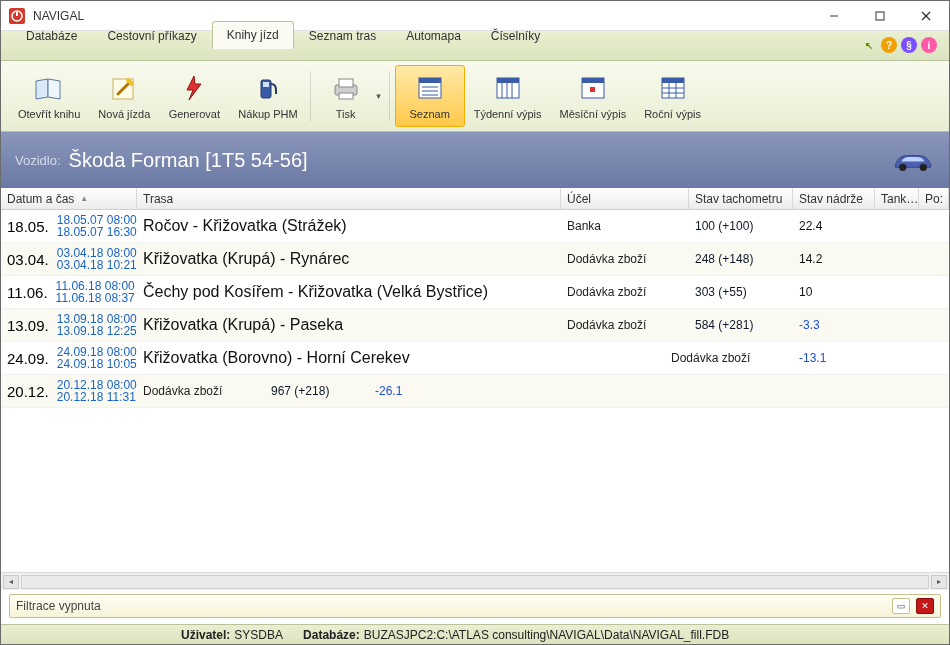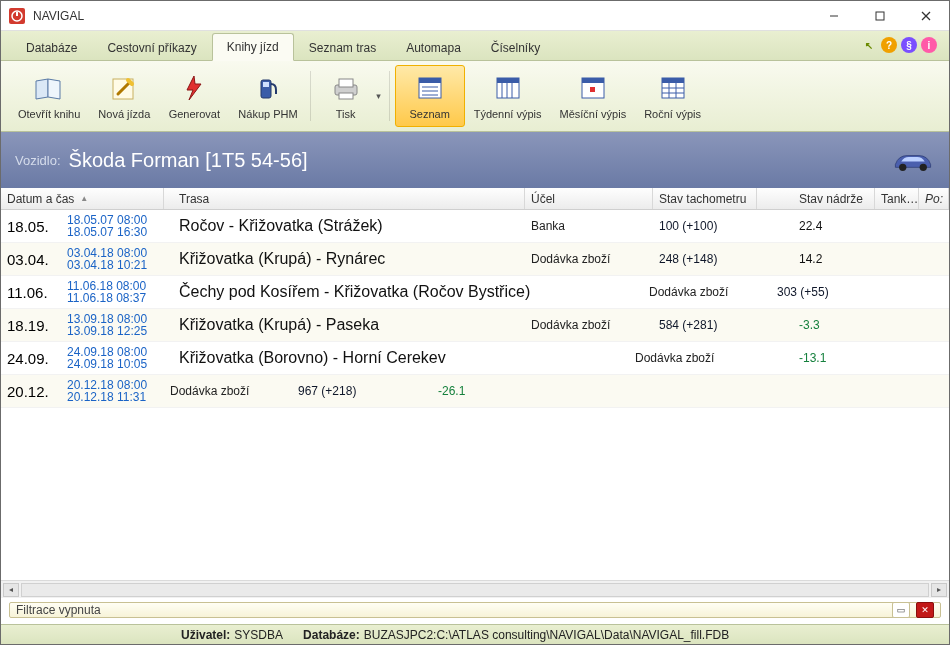--- a/index.html
+++ b/index.html
@@ -6,21 +6,21 @@
   html,body{width:950px;height:645px;background:#fff;}
   .window{width:950px;height:645px;border:1px solid #6b6b6b;display:flex;flex-direction:column;background:#fff;}
   
   .titlebar{height:30px;background:#fff;display:flex;align-items:center;padding:0 0 0 8px;border-bottom:1px solid #e0e0e0;}
   .titlebar .app-icon{width:16px;height:16px;background:#d23a2e;border-radius:2px;margin-right:8px;display:flex;align-items:center;justify-content:center;}
   .titlebar .app-icon svg{width:12px;height:12px;}
   .titlebar .title{flex:1;color:#333;}
   .winbtns{display:flex;height:100%;}
   .winbtn{width:46px;height:100%;display:flex;align-items:center;justify-content:center;color:#333;cursor:default;}
   
-  .menustrip{height:30px;background:linear-gradient(#e9efd1,#dbe4bf);display:flex;align-items:flex-end;padding:0 10px;border-bottom:1px solid #b9c29b;position:relative;}
+  .menustrip{height:30px;background:linear-gradient(#e9efd1,#dbe4bf);display:flex;align-items:flex-end;padding:12px 10px;border-bottom:1px solid #b9c29b;position:relative;}
   .menu-item{padding:6px 14px 6px;color:#333;cursor:default;border:1px solid transparent;border-bottom:none;position:relative;top:1px;}
   .menu-item.active{background:#fbfbf3;border:1px solid #b9c29b;border-bottom:1px solid #fbfbf3;border-radius:3px 3px 0 0;}
   .help-icons{position:absolute;right:12px;top:6px;display:flex;gap:4px;}
   .help-icons .hico{width:16px;height:16px;border-radius:50%;display:flex;align-items:center;justify-content:center;font-size:10px;font-weight:bold;cursor:default;}
   
   .toolbar{background:linear-gradient(#f9faef,#e8eed2);display:flex;align-items:stretch;padding:4px 8px;border-bottom:1px solid #b9c29b;}
   .tgroup{display:flex;align-items:center;border-right:1px solid rgba(0,0,0,0);padding-right:4px;margin-right:4px;position:relative;}
   .tgroup::after{content:"";position:absolute;right:0;top:10%;height:80%;width:1px;background:rgba(0,0,0,0.12);}
   .tgroup.last::after{display:none;}
   .tbtn{display:flex;flex-direction:column;align-items:center;justify-content:center;min-width:70px;padding:6px 8px;border:1px solid transparent;border-radius:3px;cursor:default;gap:4px;}
@@ -31,46 +31,46 @@
   .tbtn.dd .ddarr{position:absolute;right:4px;top:50%;transform:translateY(-50%);font-size:9px;color:#555;}
   
   .banner{height:56px;background:linear-gradient(#8a96ba,#6a7aa5);color:#fff;display:flex;align-items:center;padding:0 14px;}
   .banner .lbl{color:#d5dceb;font-size:13px;margin-right:8px;}
   .banner .val{font-size:20px;}
   .banner .car{margin-left:auto;width:44px;height:28px;}
   
   .thead{display:flex;align-items:center;height:22px;background:linear-gradient(#fefefe,#ececec);border-bottom:1px solid #cfcfcf;font-size:11px;color:#333;}
   .thead .th{padding:0 6px;border-right:1px solid #d8d8d8;height:100%;display:flex;align-items:center;white-space:nowrap;overflow:hidden;}
   .thead .th.sort::after{content:"▲";font-size:8px;color:#888;margin-left:6px;}
-  .col-date{width:163px;}
-  .col-trasa{flex:1;min-width:0;margin-left:9px;}
+  .col-date{width:136px;}
+  .col-trasa{flex:1;min-width:0;}
   .col-ucel{width:128px;}
   .col-odo{width:104px;}
-  .col-tank{width:82px;margin-left:36px;}
+  .col-tank{width:82px;}
   .col-t2{width:44px;}
-  .col-po{width:30px;font-style:italic;}
+  .col-po{width:30px;}
   
   .tbody{flex:1;overflow:hidden;background:#fff;}
   .row{display:flex;align-items:stretch;height:33px;border-bottom:1px solid #f2f2f2;}
   .row:nth-child(even){background:#fbfaf2;}
   .cell{padding:0 6px;display:flex;align-items:center;overflow:hidden;white-space:nowrap;font-size:12px;color:#111;}
   .cell.col-date{display:flex;align-items:center;gap:8px;}
   .cday{color:#000000;font-size:15px;width:52px;}
   .ctimes{display:flex;flex-direction:column;font-size:10px;color:#1a63c6;line-height:12px;}
   .cell.col-trasa{font-size:16px;color:#111;}
   .cell.col-ucel{font-size:12px;color:#222;}
   .cell.col-odo{font-size:12px;color:#0f172a;}
   .cell.col-tank{font-size:12px;}
-  .neg{color:#15803d;}
+  .neg{color:#1d4ed8;}
   
   .hscroll{height:18px;background:#f1f1f1;border-top:1px solid #dadada;display:flex;align-items:center;padding:0 2px;gap:2px;}
   .hscroll .arr{width:16px;height:14px;background:#e6e6e6;border:1px solid #c9c9c9;display:flex;align-items:center;justify-content:center;font-size:8px;color:#555;}
   .hscroll .track{flex:1;height:14px;background:#eaeaea;border:1px solid #d0d0d0;}
   
-  .filterbar{height:16px;margin:4px 8px 0 8px;border:1px solid #c8c093;background:linear-gradient(#fffef4,#f7f3d8);display:flex;align-items:center;padding:0 6px;font-size:11px;color:#444;gap:6px;border-radius:2px;}
+  .filterbar{height:24px;margin:4px 8px 0 8px;border:1px solid #c8c093;background:linear-gradient(#fffef4,#f7f3d8);display:flex;align-items:center;padding:0 6px;font-size:11px;color:#444;gap:6px;border-radius:2px;}
   .filterbar .spacer{flex:1;}
   .fbtn{width:18px;height:16px;border:1px solid #c8c093;background:#fff;display:flex;align-items:center;justify-content:center;font-size:9px;border-radius:2px;}
   .fbtn.red{background:#c21818;border-color:#8a0e0e;color:#fff;}
   
   .statusbar{height:20px;margin-top:6px;border-top:1px solid #b9c29b;background:linear-gradient(#e9efd1,#dbe4bf);display:flex;align-items:center;font-size:11px;color:#222;}
   .statusbar .seg{padding:0 10px;}
   .statusbar .strong{font-weight:bold;margin-right:4px;}
   .statusbar .seg1{width:170px;}
 </style>
 </head>
@@ -282,29 +282,30 @@
         <div class="cell col-po"></div>
       </div>
       <div class="row">
         <div class="cell col-date">
           <span class="cday">11.06.</span>
           <span class="ctimes">
             <span>11.06.18 08:00</span>
             <span>11.06.18 08:37</span>
           </span>
         </div>
-        <div class="cell col-trasa">Čechy pod Kosířem - Křižovatka (Ročov Bystřice)</div>
+        <div class="cell col-trasa">Čechy pod Kosířem - Křižovatka (Velká Bystřice)</div>
         <div class="cell col-ucel">Dodávka zboží</div>
         <div class="cell col-odo">303 (+55)</div>
-        <div class="cell col-t2"></div>
-        <div class="cell col-po"></div>
-      </div>
-      <div class="row">
-        <div class="cell col-date">
-          <span class="cday">18.19.</span>
+        <div class="cell col-tank ">10</div>
+        <div class="cell col-t2"></div>
+        <div class="cell col-po"></div>
+      </div>
+      <div class="row">
+        <div class="cell col-date">
+          <span class="cday">13.09.</span>
           <span class="ctimes">
             <span>13.09.18 08:00</span>
             <span>13.09.18 12:25</span>
           </span>
         </div>
         <div class="cell col-trasa">Křižovatka (Krupá) - Paseka</div>
         <div class="cell col-ucel">Dodávka zboží</div>
         <div class="cell col-odo">584 (+281)</div>
         <div class="cell col-tank neg">-3.3</div>
         <div class="cell col-t2"></div>

